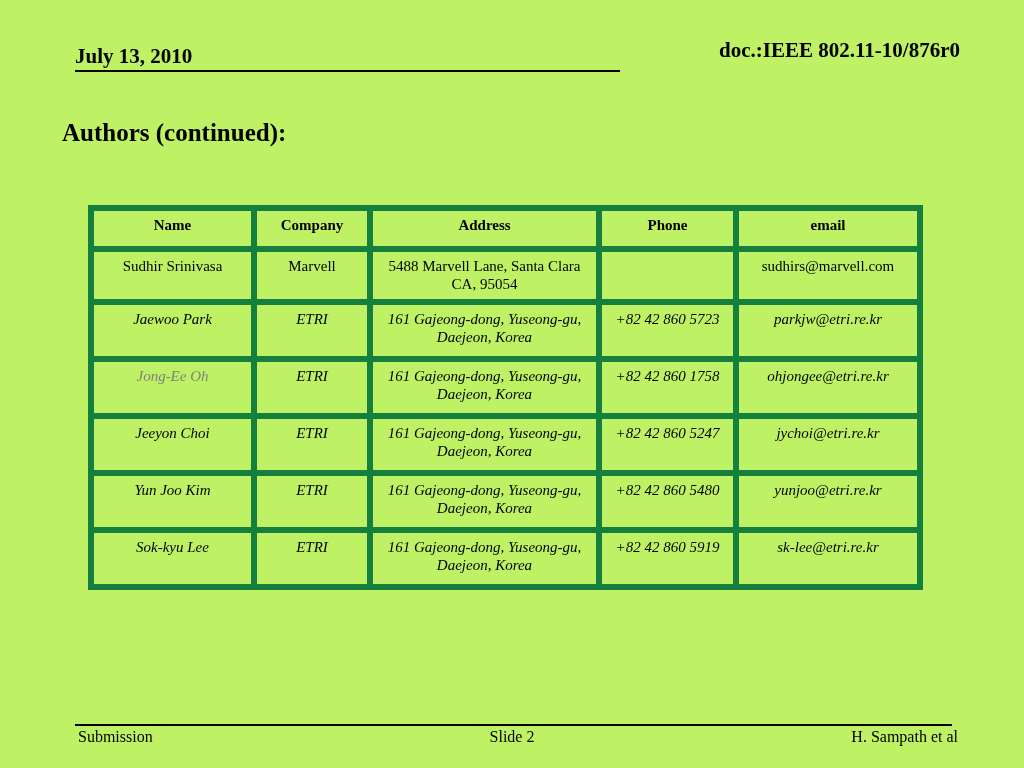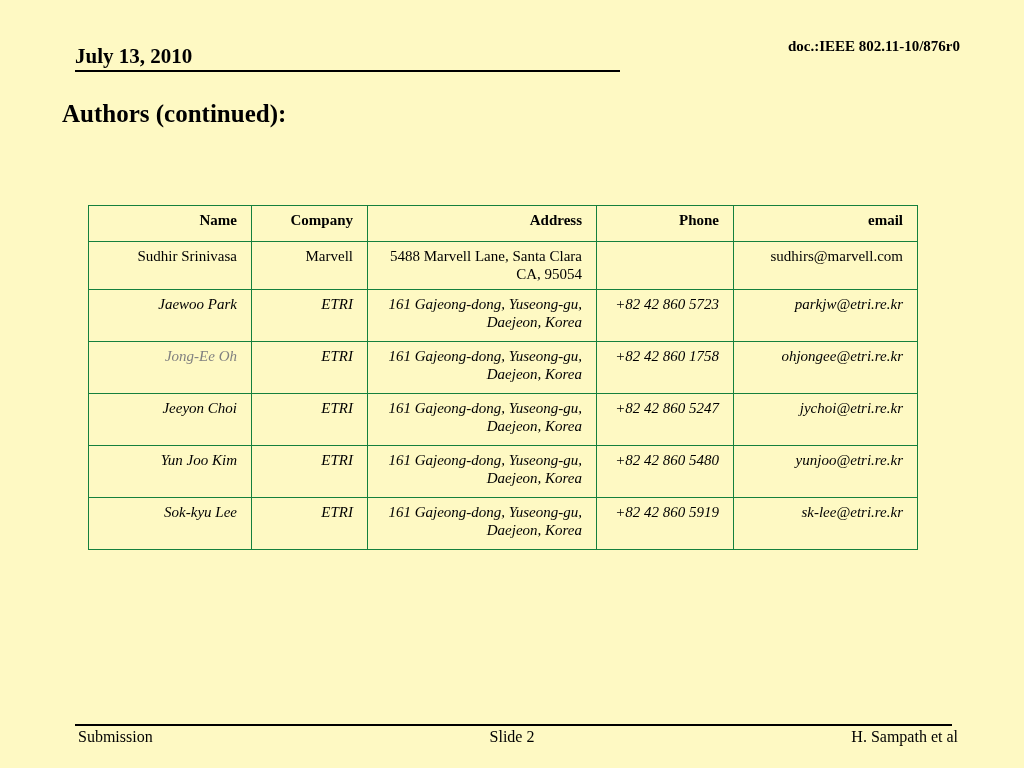--- a/index.html
+++ b/index.html
@@ -5,58 +5,58 @@
   html, body { margin: 0; padding: 0; }
   body {
     width: 1024px; height: 768px;
     background: #ffffff;
     font-family: "Liberation Serif", serif;
     color: #000000;
   }
   .slide {
     position: relative;
     width: 1024px; height: 768px;
-    background: #fef9c3;
+    background: #bef264;
     overflow: hidden;
   }
 
   
   .header-date {
     position: absolute; left: 75px; top: 44px;
     font-size: 21px; font-weight: bold; white-space: nowrap;
   }
   .header-date-rule {
     position: absolute; left: 75px; top: 70px;
     width: 545px; height: 0;
     border-top: 2px solid #000000;
   }
   .header-doc {
     position: absolute; right: 64px; top: 38px;
-    font-size: 15px; font-weight: bold; white-space: nowrap;
+    font-size: 21px; font-weight: bold; white-space: nowrap;
   }
 
   
   .page-title {
-    position: absolute; left: 62px; top: 100px;
+    position: absolute; left: 62px; top: 119px;
     font-size: 25px; font-weight: bold; white-space: nowrap;
   }
 
   
   .table-wrap {
     position: absolute; left: 88px; top: 205px;
   }
   table.authors {
     border-collapse: collapse;
     table-layout: fixed;
   }
   table.authors th, table.authors td {
-    border: 1px solid #15803d;
+    border: 6px solid #15803d;
     vertical-align: top;
-    text-align: right;
-    padding: 5px 14px 4px 6px;
+    text-align: center;
+    padding: 5px 6px 4px 6px;
     font-size: 15px;
     line-height: 1.2;
     overflow: hidden;
   }
   table.authors th { font-weight: bold; }
   tr.header-row th { height: 26px; }
   tr.data-row-first td { height: 38px; }
   tr.data-row td { height: 42px; font-style: italic; }
   .small-text { font-size: 12.5px; }
   .muted { color: #808080; }

